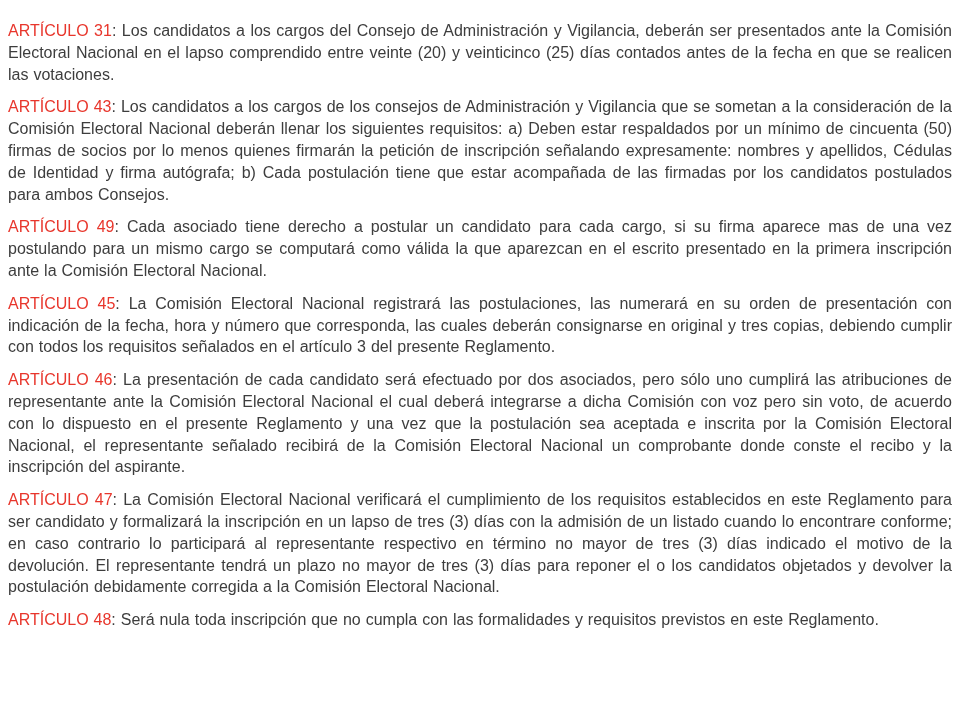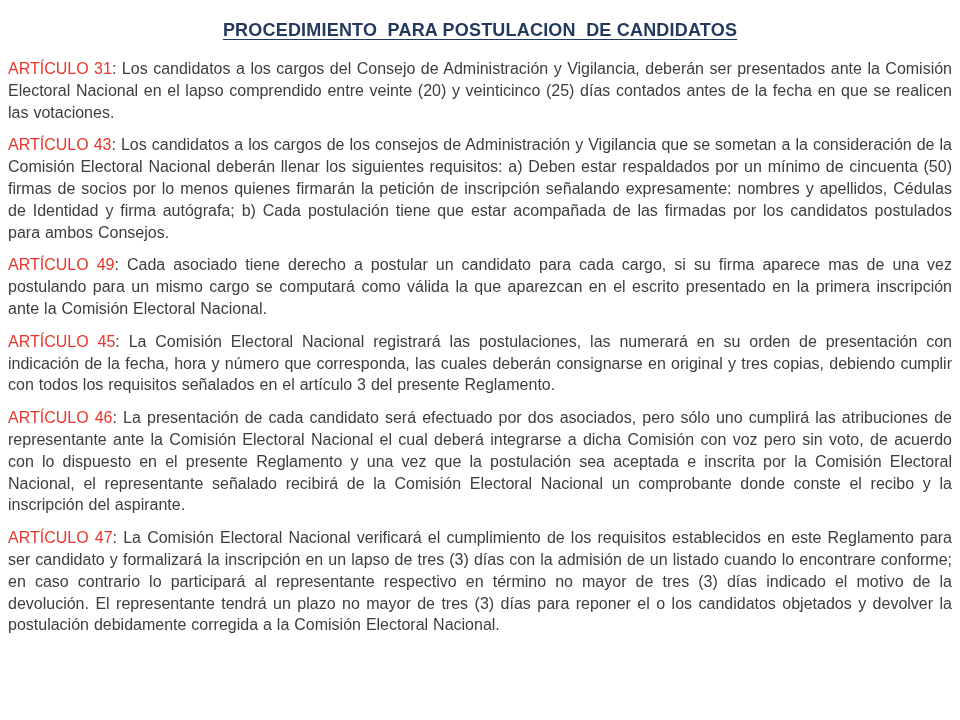--- a/index.html
+++ b/index.html
@@ -41,29 +41,29 @@
     word-spacing: 0.5px;
   }
   .article .label {
     color: var(--c-label);
   }
 </style>
 </head>
 <body>
 
 <div class="page">
-  <h1 class="doc-title">PROCEDIMIENTO  PARA POSTULACION  DE CANDIDATOS</h1>
 
   <div id="articles">
   <p class="article"><span class="label">ARTÍCULO 31</span><span class="sep">: </span><span class="body-text">Los candidatos a los cargos del Consejo de Administración y Vigilancia, deberán ser presentados ante la Comisión Electoral Nacional en el lapso comprendido entre veinte (20) y veinticinco (25) días contados antes de la fecha en que se realicen las votaciones.</span></p>
 
   <p class="article"><span class="label">ARTÍCULO 43</span><span class="sep">: </span><span class="body-text">Los candidatos a los cargos de los consejos de Administración y Vigilancia que se sometan a la consideración de la Comisión Electoral Nacional deberán llenar los siguientes requisitos: a) Deben estar respaldados por un mínimo de cincuenta (50) firmas de socios por lo menos quienes firmarán la petición de inscripción señalando expresamente: nombres y apellidos, Cédulas de Identidad y firma autógrafa; b) Cada postulación tiene que estar acompañada de las firmadas por los candidatos postulados para ambos Consejos.</span></p>
 
   <p class="article"><span class="label">ARTÍCULO 49</span><span class="sep">: </span><span class="body-text">Cada asociado tiene derecho a postular un candidato para cada cargo, si su firma aparece mas de una vez postulando para un mismo cargo se computará como válida la que aparezcan en el escrito presentado en la primera inscripción ante la Comisión Electoral Nacional.</span></p>
 
   <p class="article"><span class="label">ARTÍCULO 45</span><span class="sep">: </span><span class="body-text">La Comisión Electoral Nacional registrará las postulaciones, las numerará en su orden de presentación con indicación de la fecha, hora y número que corresponda, las cuales deberán consignarse en original y tres copias, debiendo cumplir con todos los requisitos señalados en el artículo 3 del presente Reglamento.</span></p>
 
   <p class="article"><span class="label">ARTÍCULO 46</span><span class="sep">: </span><span class="body-text">La presentación de cada candidato será efectuado por dos asociados, pero sólo uno cumplirá las atribuciones de representante ante la Comisión Electoral Nacional el cual deberá integrarse a dicha Comisión con voz pero sin voto, de acuerdo con lo dispuesto en el presente Reglamento y una vez que la postulación sea aceptada e inscrita por la Comisión Electoral Nacional, el representante señalado recibirá de la Comisión Electoral Nacional un comprobante donde conste el recibo y la inscripción del aspirante.</span></p>
 
   <p class="article"><span class="label">ARTÍCULO 47</span><span class="sep">: </span><span class="body-text">La Comisión Electoral Nacional verificará el cumplimiento de los requisitos establecidos en este Reglamento para ser candidato y formalizará la inscripción en un lapso de tres (3) días con la admisión de un listado cuando lo encontrare conforme; en caso contrario lo participará al representante respectivo en término no mayor de tres (3) días indicado el motivo de la devolución. El representante tendrá un plazo no mayor de tres (3) días para reponer el o los candidatos objetados y devolver la postulación debidamente corregida a la Comisión Electoral Nacional.</span></p>
 
+  <p class="article"><span class="label">ARTÍCULO 48</span><span class="sep">: </span><span class="body-text">Será nula toda inscripción que no cumpla con las formalidades y requisitos previstos en este Reglamento.</span></p>
 </div>
 </div>
 
 </body></html>

